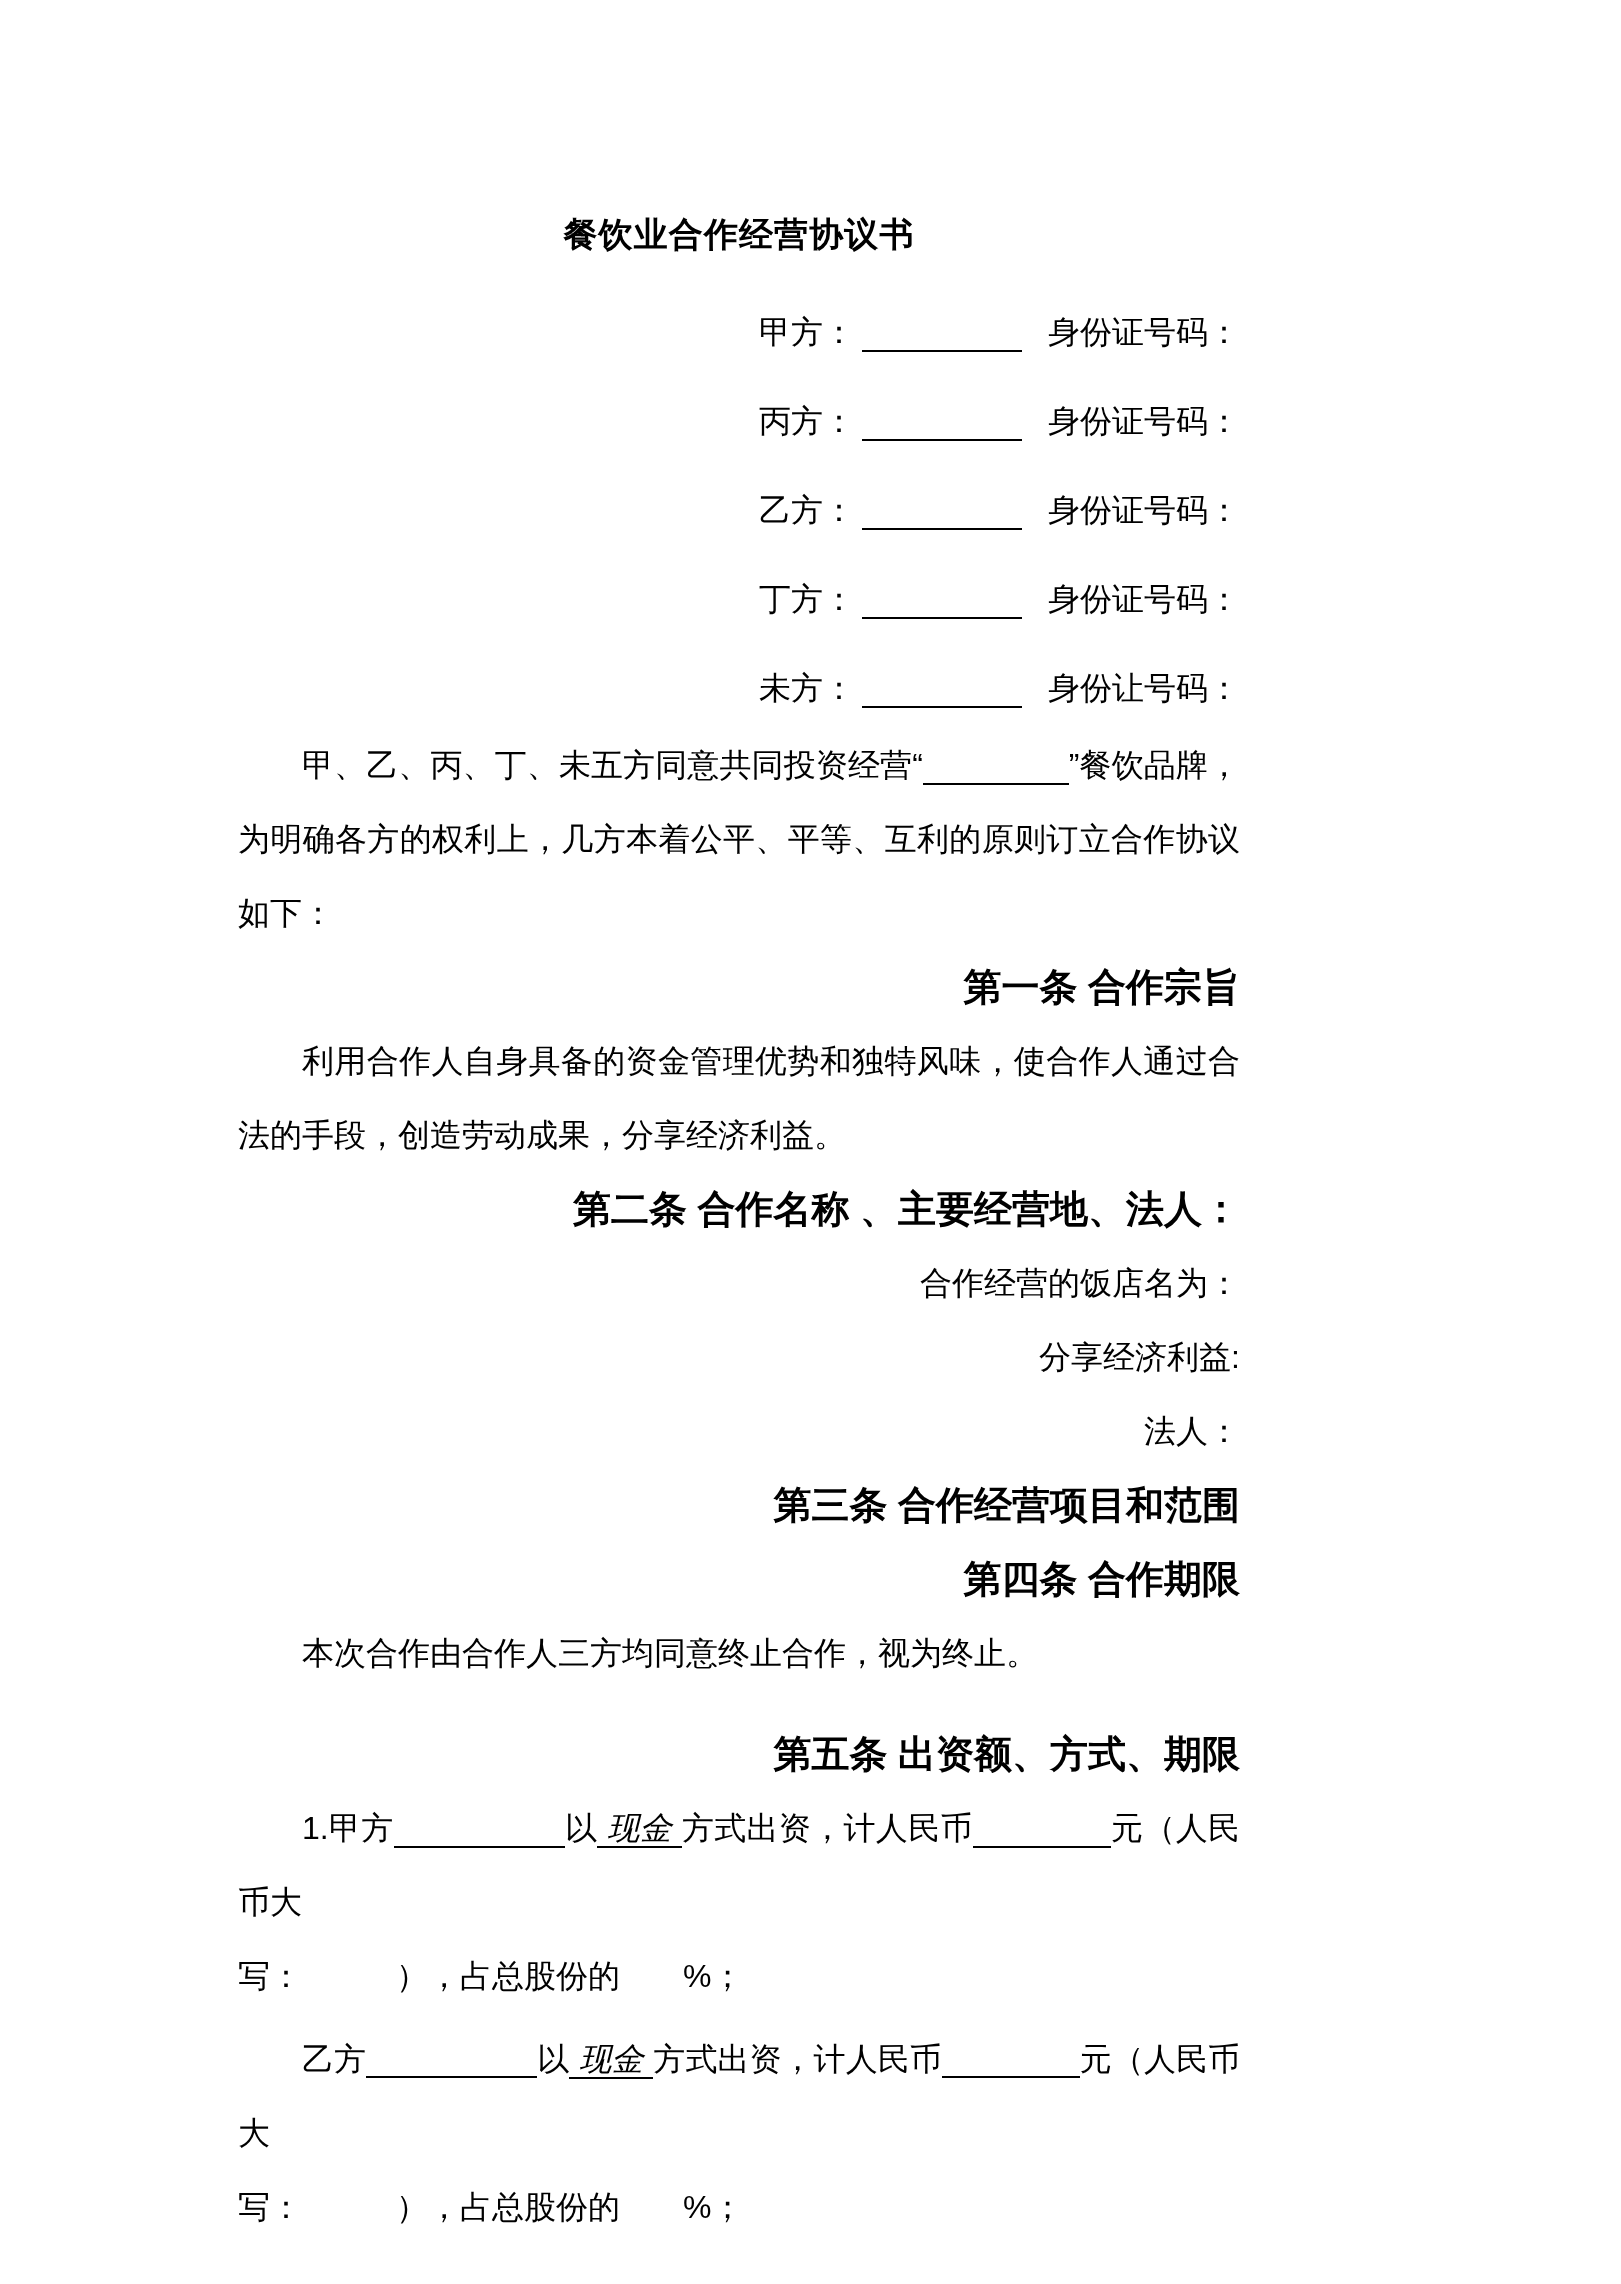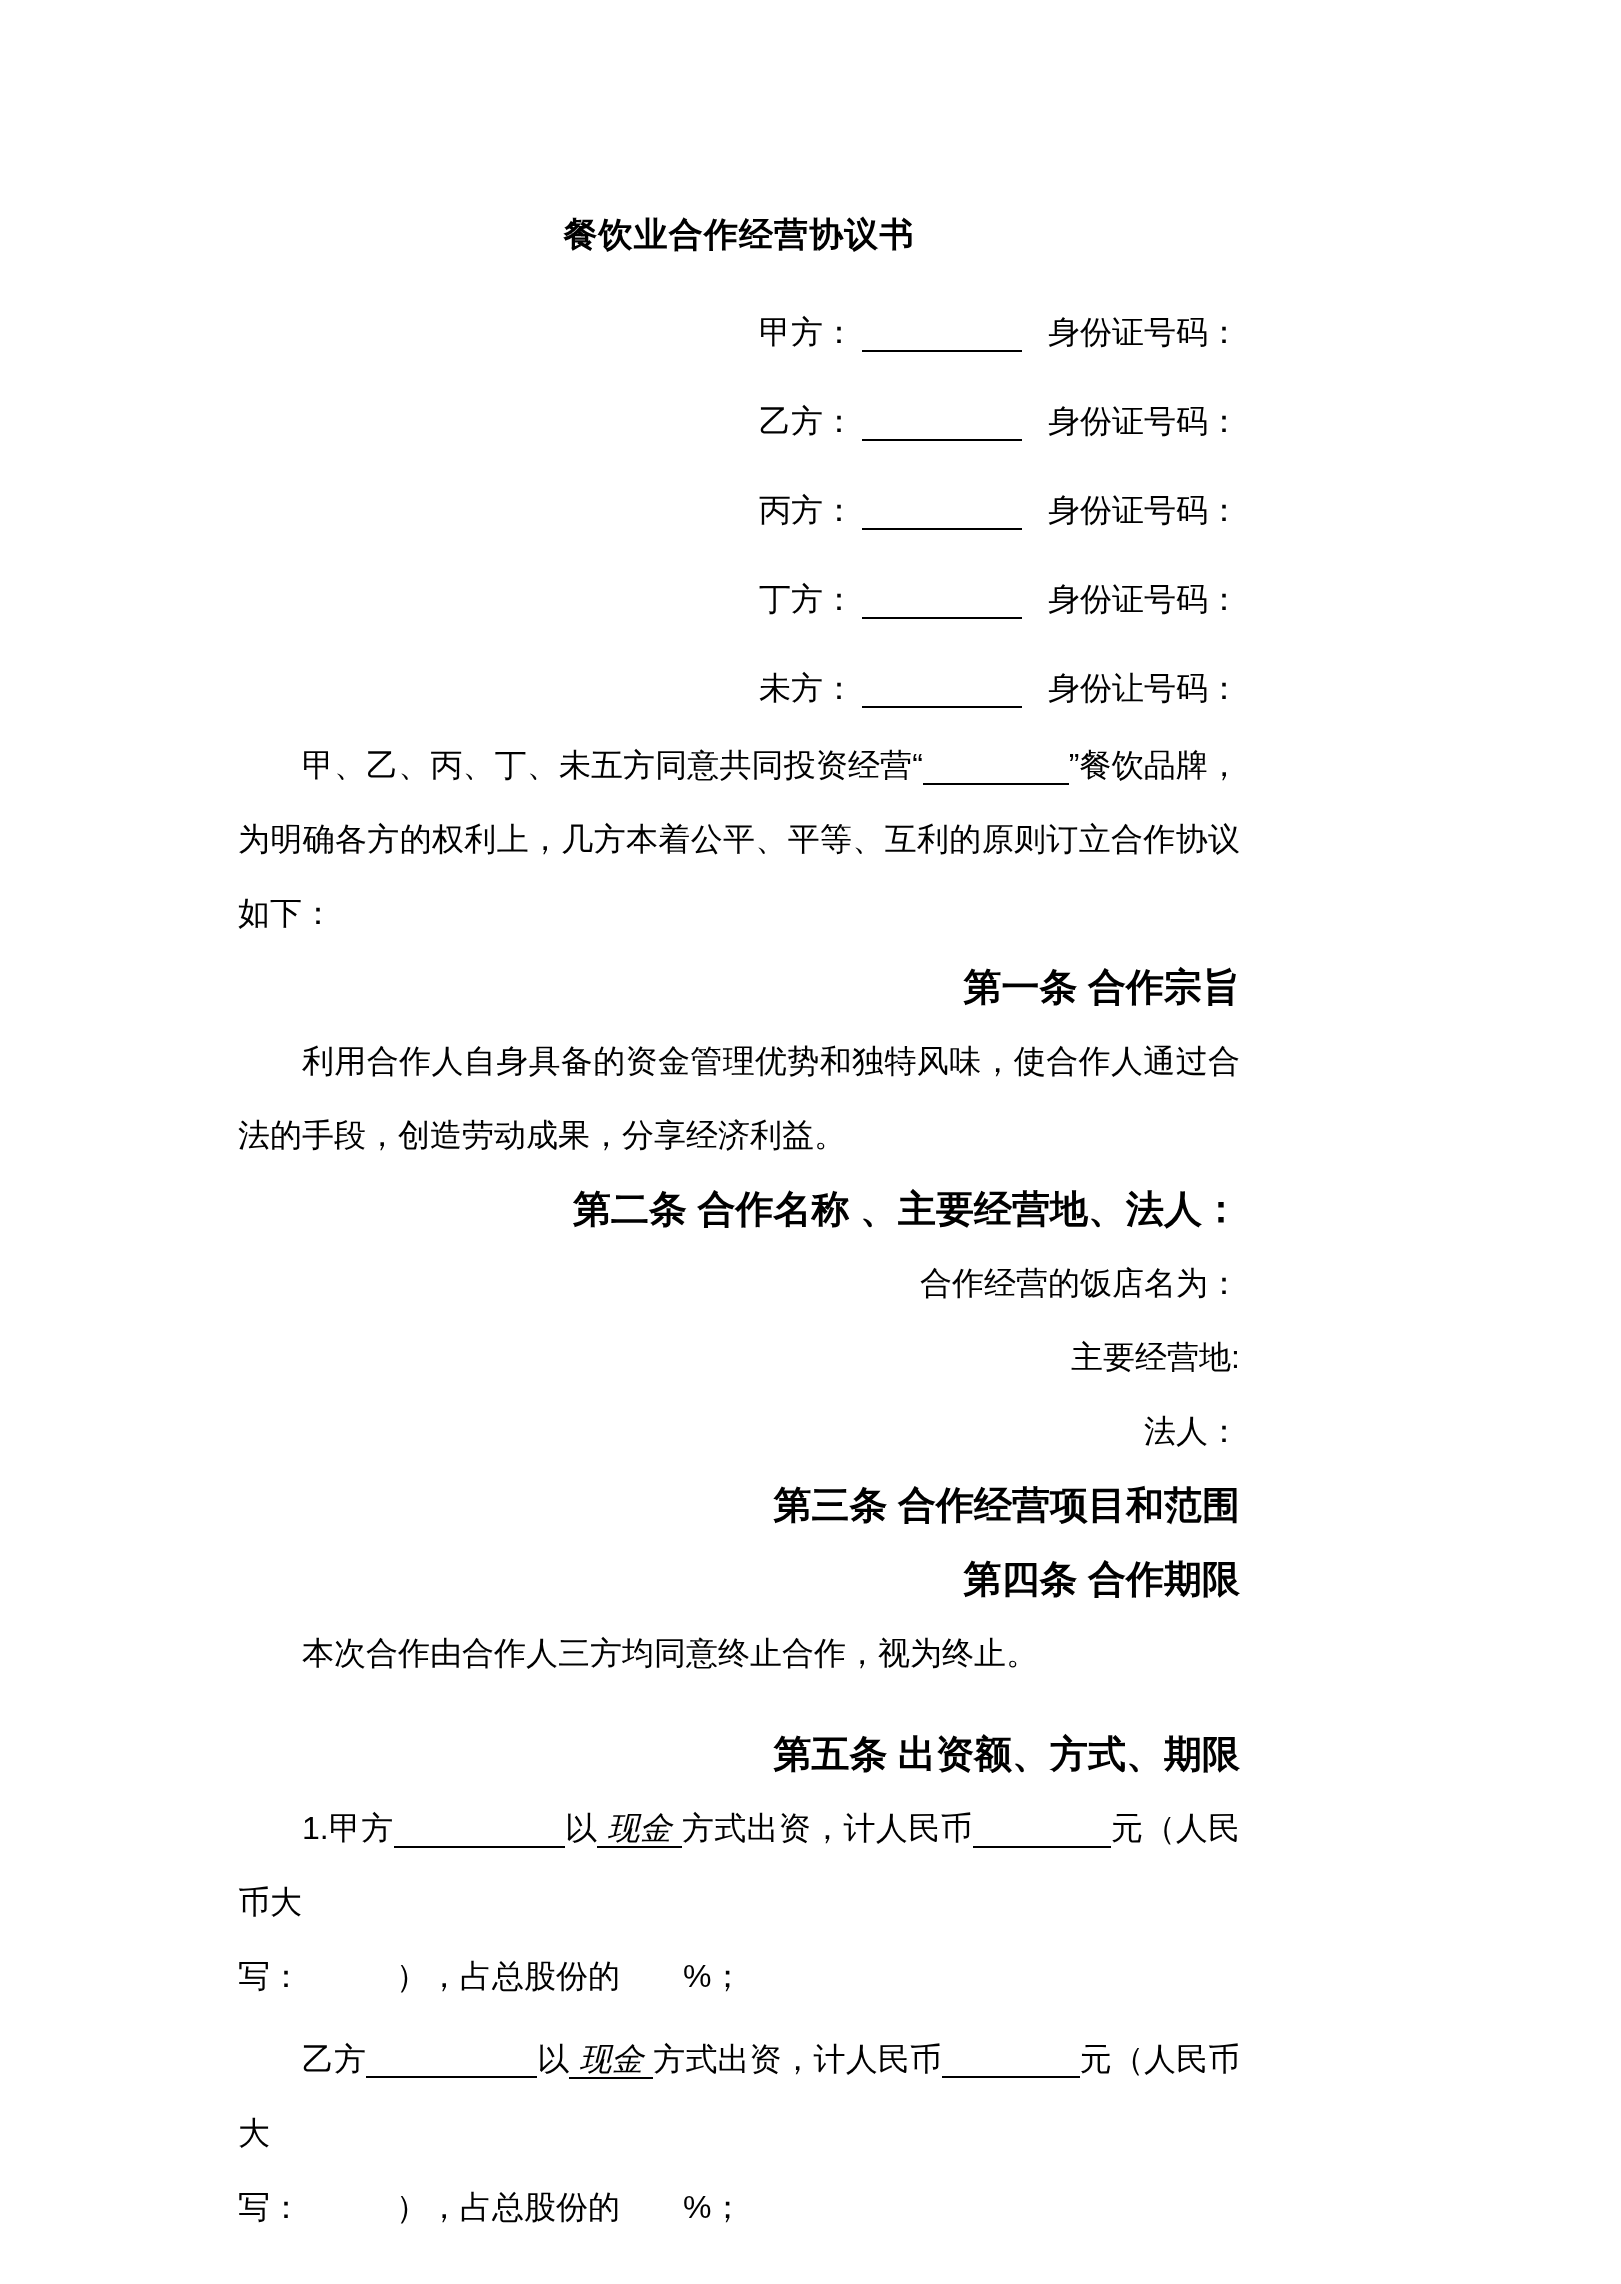--- a/index.html
+++ b/index.html
@@ -56,36 +56,36 @@
 </style>
 </head>
 <body>
 
 <div class="doc">
 
   <p class="title">餐饮业合作经营协议书</p>
 
   <p class="party"><span>甲方：</span><span class="blank party-blank"></span><span>身份证号码：</span></p>
 
+  <p class="party"><span>丙方：</span><span class="blank party-blank"></span><span>身份证号码：</span></p>
+
   <p class="party"><span>乙方：</span><span class="blank party-blank"></span><span>身份证号码：</span></p>
-
-  <p class="party"><span>丙方：</span><span class="blank party-blank"></span><span>身份证号码：</span></p>
 
   <p class="party"><span>丁方：</span><span class="blank party-blank"></span><span>身份证号码：</span></p>
 
   <p class="party party-last"><span>未方：</span><span class="blank party-blank"></span><span>身份让号码：</span></p>
 
   <p class="para"><span>甲、乙、丙、丁、未五方同意共同投资经营“</span><span class="blank blank-brand"></span><span>”餐饮品牌，为明确各方的权利上，几方本着公平、平等、互利的原则订立合作协议如下：</span></p>
 
   <p class="heading">第一条 合作宗旨</p>
   <p class="para">利用合作人自身具备的资金管理优势和独特风味，使合作人通过合法的手段，创造劳动成果，分享经济利益。</p>
 
   <p class="heading">第二条 合作名称 、主要经营地、法人：</p>
   <p class="sub">合作经营的饭店名为：</p>
-  <p class="sub">主要经营地:</p>
+  <p class="sub">分享经济利益:</p>
   <p class="sub">法人：</p>
 
   <p class="heading">第三条 合作经营项目和范围</p>
 
   <p class="heading">第四条 合作期限</p>
   <p class="para">本次合作由合作人三方均同意终止合作，视为终止。</p>
 
   <p class="heading heading-a5">第五条 出资额、方式、期限</p>
 
   <p class="para"><span>1.甲方</span><span class="blank blank-b1"></span><span>以</span><span class="cash">现金</span><span>方式出资，计人民币</span><span class="blank blank-b2"></span><span>元（人民币大</span><br><span>写：</span><span class="gap gap-w"></span><span>），占总股份的</span><span class="gap gap-m"></span><span>%；</span></p>

